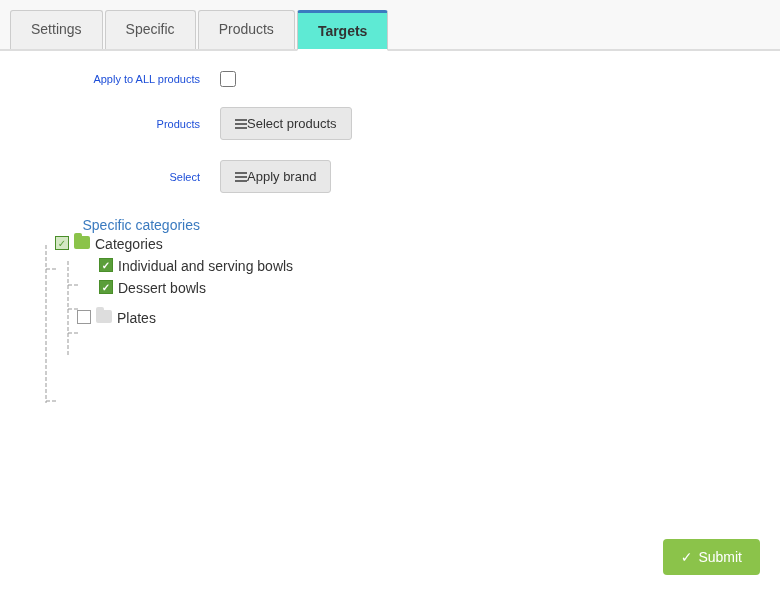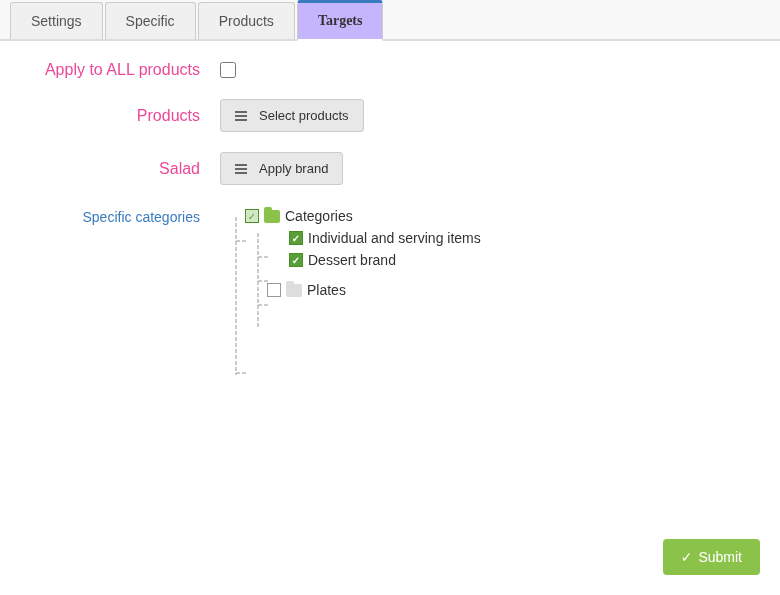--- a/index.html
+++ b/index.html
@@ -12,82 +12,81 @@
       height: 595px;
       overflow: hidden;
       position: relative;
     }
 
     
     .tabs {
       display: flex;
       border-bottom: 2px solid #ddd;
       padding-left: 10px;
+      padding-top: 10px;
       background: #f8f8f8;
-      align-items: flex-end;
     }
     .tab {
       padding: 10px 20px;
       cursor: pointer;
       border: 1px solid #ccc;
       border-bottom: none;
       background: #f0f0f0;
       color: #555;
       margin-right: 2px;
       border-radius: 3px 3px 0 0;
       font-size: 14px;
     }
     .tab.active {
-      background: #c4b5fd;
+      background: #5eead4;
       color: #333;
       border-bottom: 2px solid #fff;
       margin-bottom: -2px;
       font-weight: bold;
       border-top: 3px solid #3a7abf;
-      font-family: Liberation Serif, serif;
     }
 
     
     .content {
       padding: 20px 30px;
     }
 
     
     .form-row {
       display: flex;
       align-items: center;
       margin-bottom: 20px;
     }
     .form-label {
       width: 190px;
       text-align: right;
       padding-right: 20px;
-      color: #ec4899;
-      font-size: 16px;
+      color: #1d4ed8;
+      font-size: 11px;
     }
 
     
     .checkbox-input {
       width: 16px;
       height: 16px;
       cursor: pointer;
     }
 
     
     .select-btn {
       background: #e8e8e8;
       border: 1px solid #ccc;
       padding: 8px 14px;
       cursor: pointer;
       border-radius: 3px;
       color: #333;
       font-size: 13px;
       display: flex;
       align-items: center;
-      gap: 12px;
+      gap: 0;
     }
     .select-btn .lines-icon {
       display: flex;
       flex-direction: column;
       gap: 2px;
     }
     .select-btn .lines-icon span {
       display: block;
       width: 12px;
       height: 2px;
@@ -170,21 +169,21 @@
       top: -3px;
       left: 0;
       width: 8px;
       height: 3px;
       background: #ddd;
       border-radius: 2px 2px 0 0;
     }
 
     .tree-item-row {
       display: flex;
-      align-items: center;
+      align-items: flex-start;
       gap: 5px;
       padding: 3px 0;
       position: relative;
     }
 
     
     .submit-btn {
       position: absolute;
       bottom: 20px;
       right: 20px;
@@ -198,20 +197,21 @@
       display: flex;
       align-items: center;
       gap: 6px;
     }
 
     
     .specific-categories-row {
       display: flex;
       align-items: flex-start;
       margin-bottom: 20px;
+      flex-direction: column;
     }
     .form-label-top {
       width: 190px;
       text-align: right;
       padding-right: 20px;
       color: #3a7abf;
       font-size: 14px;
       padding-top: 4px;
     }
 
@@ -243,21 +243,21 @@
       <span class="lines-icon">
         <span></span>
           <span></span>
           <span></span>
       </span>
       <span>Select products</span>
     </button>
   </div>
 
   <div class="form-row">
-    <div class="form-label">Salad</div>
+    <div class="form-label">Select</div>
     <button class="select-btn">
       <span class="lines-icon">
         <span></span>
           <span></span>
           <span></span>
       </span>
       <span>Apply brand</span>
     </button>
   </div>
 
@@ -291,27 +291,27 @@
           <line x1="10" y1="60" x2="20" y2="60" stroke="#999" stroke-width="1" stroke-dasharray="4,2"></line>
 
           <line x1="10" y1="84" x2="20" y2="84" stroke="#999" stroke-width="1" stroke-dasharray="4,2"></line>
         </svg>
 
 
         <div style="margin-left:22px;">
           <div class="tree-item-row">
             <span style="width:20px; display:inline-block;"></span>
             <span class="cb-checked"></span>
-            <span>Individual and serving items</span>
+            <span>Individual and serving bowls</span>
           </div>
 
           <div class="tree-item-row">
             <span style="width:20px; display:inline-block;"></span>
             <span class="cb-checked"></span>
-            <span>Dessert brand</span>
+            <span>Dessert bowls</span>
           </div>
 
         </div>
 
         <div class="tree-item-row" style="margin-top:8px;">
           <span style="width:20px; display:inline-block;"></span>
           <span class="cb-unchecked"></span>
           <span class="folder-icon-empty"></span>
           <span>Plates</span>
         </div>

